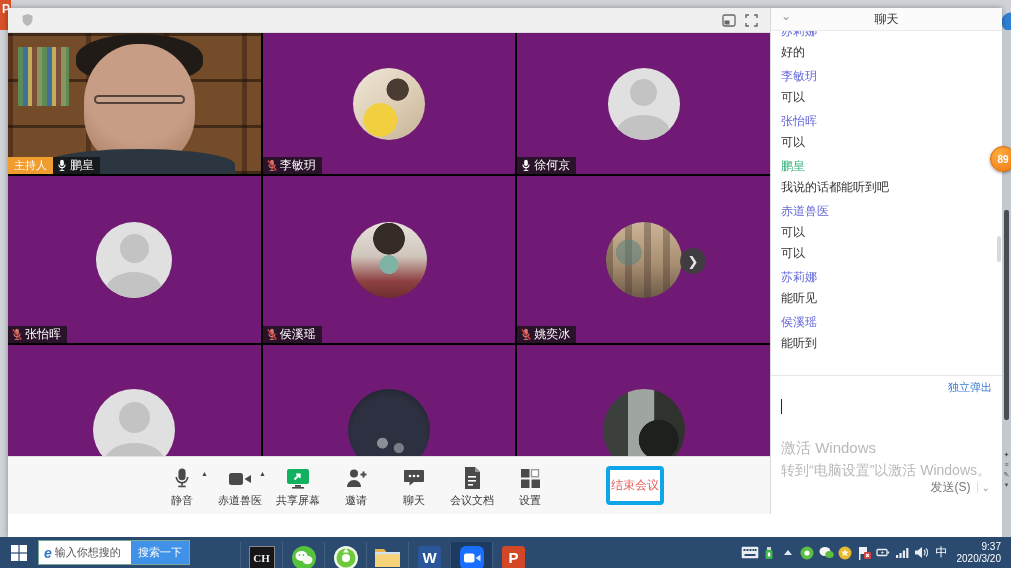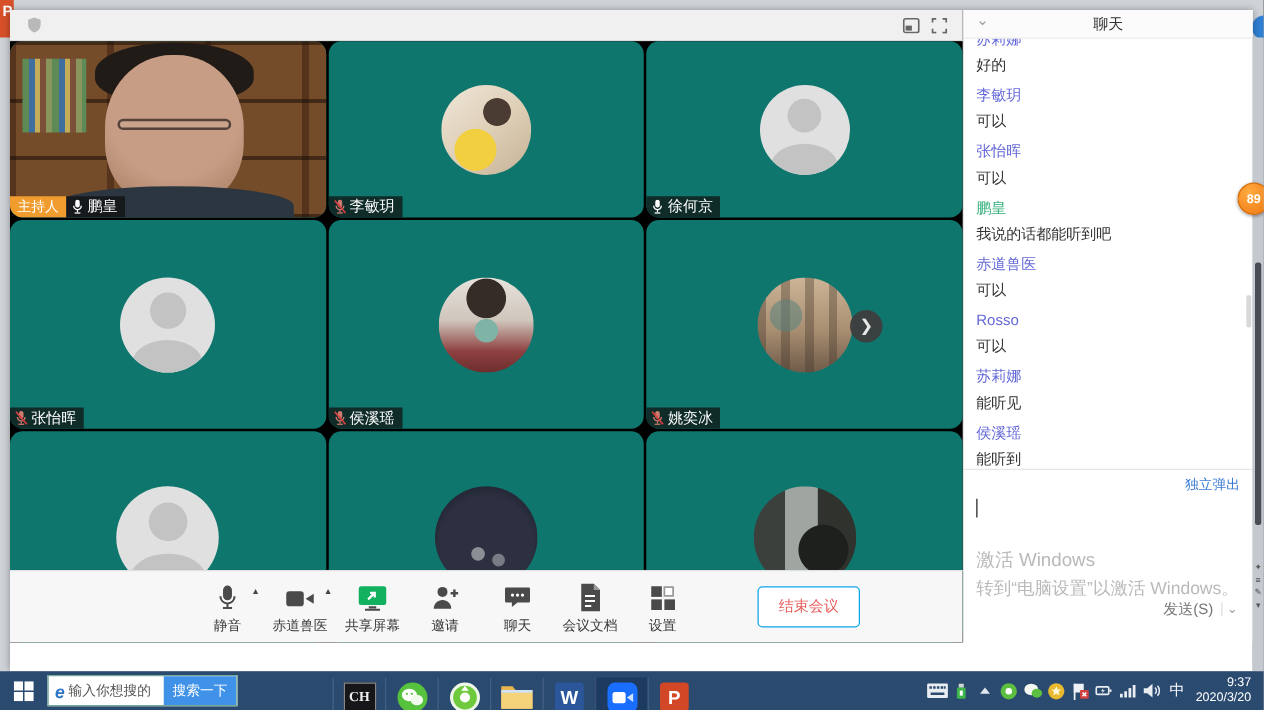--- a/index.html
+++ b/index.html
@@ -24,21 +24,21 @@
 
   .content { display:flex; height:506px; }
 
   
   .video-area { position:relative; width:762px; height:506px; background:#1c1c1c; }
   .video-topbar { height:25px; background:#f0f0f0; display:flex; align-items:center; padding:0 8px; border-bottom:1px solid #dcdcdc; }
   .video-topbar .sp { flex:1; }
   .tb-ic { width:22px; height:18px; display:flex; align-items:center; justify-content:center; }
 
   .vgrid { position:absolute; left:0; top:25px; width:762px; height:481px; display:grid; grid-template-columns:1fr 1fr 1fr; grid-template-rows:141px 167px 1fr; gap:2px; background:#000; }
-  .tile { position:relative; background:#0f766e; overflow:hidden; display:flex; align-items:center; justify-content:center;border-radius:10px; }
+  .tile { position:relative; background:#701a75; overflow:hidden; display:flex; align-items:center; justify-content:center; }
 
   .avatar { width:72px; height:72px; border-radius:50%; background:#e0e0e0; position:relative; overflow:hidden; }
   .tile:nth-child(n+4) .avatar { width:76px; height:76px; }
   .tile:nth-child(n+7) .avatar { width:82px; height:82px; }
   .avatar.sil::before { content:""; position:absolute; top:16%; left:31%; width:38%; height:38%; background:#c3c3c3; border-radius:50%; }
   .avatar.sil::after { content:""; position:absolute; bottom:-14%; left:13%; width:74%; height:48%; background:#c3c3c3; border-radius:50% 50% 0 0; }
 
   .ph-photo-duck { background:
     radial-gradient(circle at 38% 72%, #f2cf3e 0 24%, rgba(242,207,62,0) 25%),
     radial-gradient(circle at 62% 30%, #4a3b33 0 16%, rgba(74,59,51,0) 17%),
@@ -78,21 +78,21 @@
   .mic-wrap { display:flex; align-items:center; margin-right:2px; }
 
   .nav-next { position:absolute; left:672px; top:240px; width:26px; height:26px; border-radius:50%; background:rgba(62,62,62,.95); color:#e8e8e8; display:flex; align-items:center; justify-content:center; font-size:13px; z-index:4; cursor:pointer; }
 
   
   .mtoolbar { position:absolute; left:0; bottom:0; width:762px; height:58px; background:#f7f7f7; border-top:1px solid #e2e2e2; display:flex; align-items:center; padding-left:152px; z-index:5; }
   .tool { display:flex; flex-direction:column; align-items:center; justify-content:flex-start; margin-right:14px; min-width:44px; cursor:pointer; position:relative; }
   .tool .ticon { height:26px; display:flex; align-items:flex-end; justify-content:center; }
   .tool .tlabel { font-size:11px; color:#3a3a3a; margin-top:3px; white-space:nowrap; }
   .tool .caret { position:absolute; right:-4px; top:6px; font-size:7px; color:#444; }
-  .end-btn { margin-left:40px; background:#fff; border:1px solid #0ea5e9; color:#e85d5d; font-size:12px; padding:7px 16px; border-radius:4px; cursor:pointer; font-family:inherit; }
+  .end-btn { margin-left:40px; background:#fff; border:4px solid #0ea5e9; color:#e85d5d; font-size:12px; padding:7px 1px; border-radius:4px; cursor:pointer; font-family:inherit; }
 
   
   .chat { width:232px; height:506px; background:#fff; border-left:1px solid #d8d8d8; display:flex; flex-direction:column; }
   .chat-header { height:23px; background:#fbfbfb; border-bottom:1px solid #ececec; position:relative; display:flex; align-items:center; justify-content:center; flex:none; }
   .chat-header .chev { position:absolute; left:10px; top:1px; color:#999; font-size:12px; cursor:pointer; }
   .chat-title { font-size:12px; color:#333; }
   .chat-list { flex:1; overflow:hidden; padding:0 10px; position:relative; }
   .chat-list .inner { margin-top:-7px; }
   .msg-name { font-size:12px; color:#6468d8; margin-top:10px; line-height:14px; }
   .msg-name.self { color:#2fae77; }
@@ -110,21 +110,21 @@
   .send-row .send { cursor:pointer; padding:2px 6px; }
   .send-row .send-chev { color:#999; border-left:1px solid #ddd; padding:0 4px; font-size:10px; cursor:pointer; }
 
   
   .taskbar { position:absolute; left:0; bottom:0; width:1011px; height:31px; background:#2b4a70; display:flex; align-items:center; z-index:10; }
   .tstart { width:38px; height:31px; display:flex; align-items:center; justify-content:center; cursor:pointer; }
   .tsearch { width:152px; height:25px; background:#fff; border:1px solid #7a9; display:flex; align-items:center; overflow:hidden; cursor:text; }
   .tsearch .eicon { font-size:14px; font-weight:bold; color:#2e77c8; font-style:italic; padding:0 3px 0 5px; }
   .tsearch .ph { flex:1; font-size:11px; color:#555; white-space:nowrap; }
   .tsearch .go { background:#3f92e8; color:#fff; font-size:11px; height:25px; display:flex; align-items:center; padding:0 7px; cursor:pointer; white-space:nowrap; }
-  .tapps { display:flex; height:21px; margin-left:28px;padding-left:48px; }
+  .tapps { display:flex; height:21px; margin-left:2px;padding-left:48px; }
   .tapp { width:42px; height:31px; display:flex; align-items:center; justify-content:center; cursor:pointer; border-left:1px solid rgba(255,255,255,.12); }
   .tapp.active { background:#1d3a61; box-shadow:inset 0 -2px 0 #6fb3ff; }
   .tapp svg, .tstart svg { display:block; }
   .app-ch { width:26px; height:24px; background:#15151a; border:1px solid #888; color:#eee; font-weight:bold; font-size:11px; display:flex; align-items:center; justify-content:center; font-family:"Liberation Serif",serif; }
   .tray { margin-left:auto; display:flex; align-items:center; height:31px; padding-right:4px; }
   .tray-ic { height:31px; min-width:19px; display:flex; align-items:center; justify-content:center; cursor:pointer; padding:0 1px; }
   .tray-ime { color:#fff; font-size:12px; width:22px; text-align:center; cursor:pointer; }
   .tray-clock { color:#fff; font-size:10px; text-align:right; line-height:12px; padding:0 6px 0 4px; cursor:pointer; }
 </style>
 </head>
@@ -388,21 +388,20 @@
               <div class="msg-name" style="margin-top: 0px;">苏莉娜</div>
               <div class="msg-text">好的</div>
               <div class="msg-name">李敏玥</div>
               <div class="msg-text">可以</div>
               <div class="msg-name">张怡晖</div>
               <div class="msg-text">可以</div>
               <div class="msg-name self">鹏皇</div>
               <div class="msg-text">我说的话都能听到吧</div>
               <div class="msg-name">赤道兽医</div>
               <div class="msg-text">可以</div>
-              <div class="msg-name">Rosso</div>
               <div class="msg-text">可以</div>
               <div class="msg-name">苏莉娜</div>
               <div class="msg-text">能听见</div>
               <div class="msg-name">侯溪瑶</div>
               <div class="msg-text">能听到</div>
             </div>
           <div class="chat-scroll"></div>
         </div>
         <div class="chat-bottom">
           <div class="popout">独立弹出</div>

